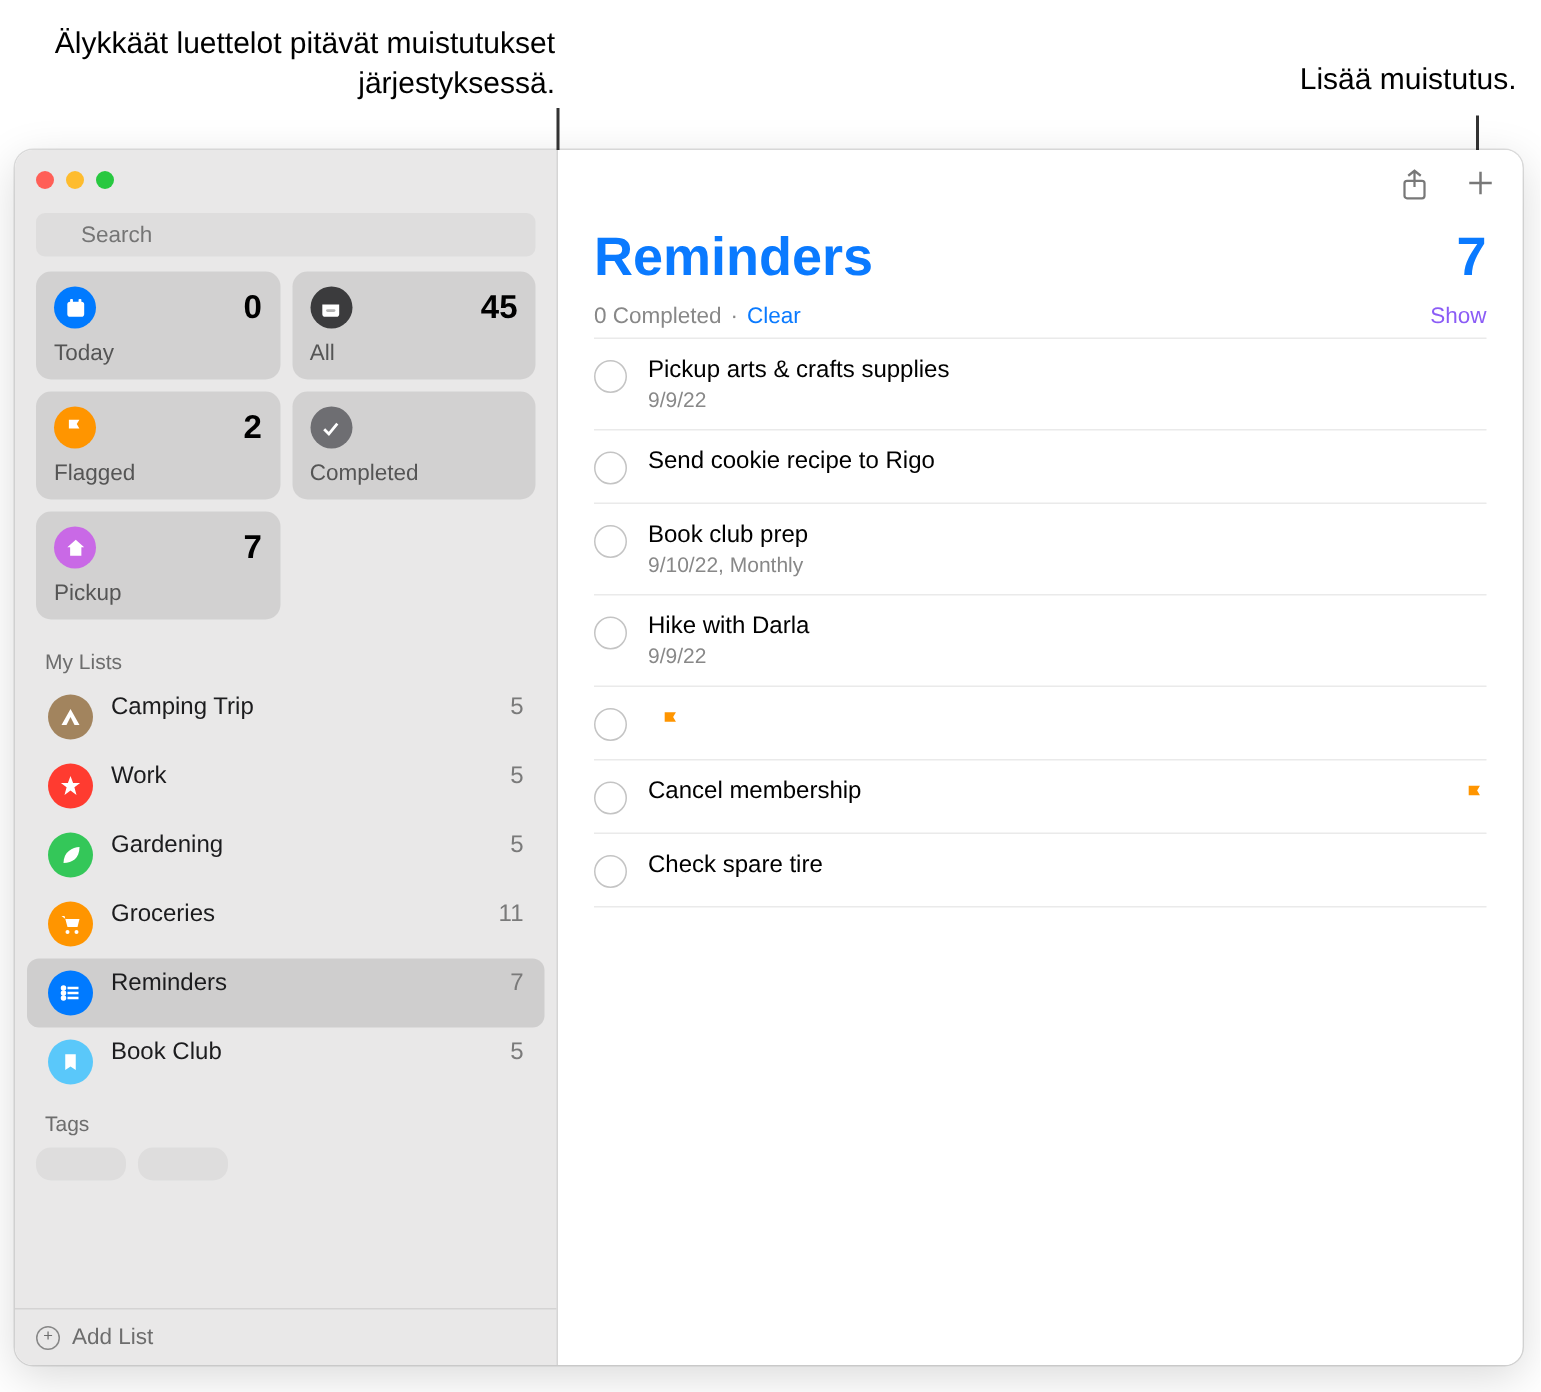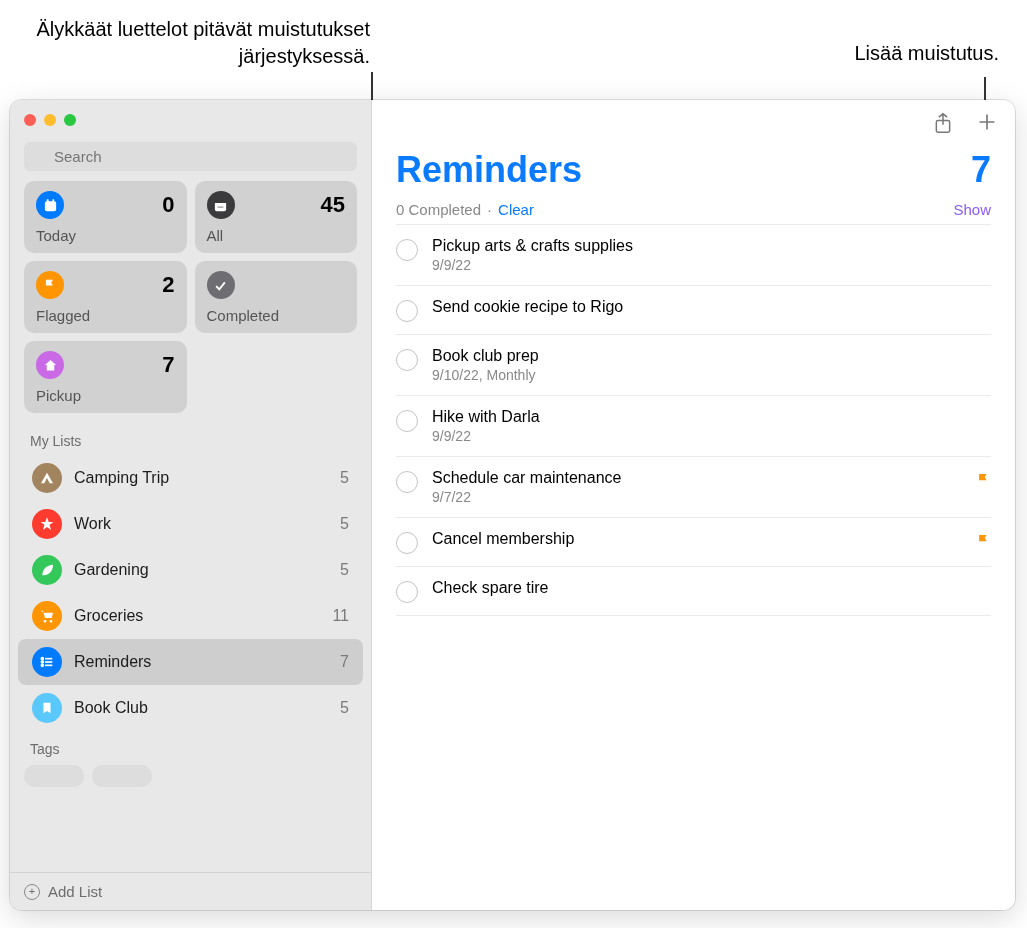--- a/index.html
+++ b/index.html
@@ -15,21 +15,21 @@
   position: absolute;
   left: 0; top: 16px;
   width: 370px;
   text-align: right;
   font-size: 20px;
   line-height: 1.35;
   color: #000;
 }
 .callout-right {
   position: absolute;
-  right: 28px; top: 42px;
+  right: 16px; top: 42px;
   font-size: 20px;
   color: #000;
 }
 .callout-line-left {
   position: absolute;
   left: 371px; top: 72px;
   width: 2px; height: 230px;
   background: #333;
 }
 .callout-line-right {
@@ -121,21 +121,21 @@
 .bg-green { background: #34c759; }
 .bg-gorange { background: #ff9500; }
 .bg-rblue { background: #007aff; }
 .bg-lblue { background: #5ac8fa; }
 .section-label {
   font-size: 14px; color: #6d6d6d;
   padding: 10px 20px 6px;
 }
 .mylists { padding: 0 8px; }
 .list-row {
-  display: flex; align-items: center;
+  display: flex; align-items: flex-start;
   padding: 8px 14px;
   border-radius: 8px;
   cursor: pointer;
 }
 .list-row.selected { background: #cfcece; }
 .list-icon {
   width: 30px; height: 30px; border-radius: 50%;
   display: flex; align-items: center; justify-content: center;
   color: #fff; font-size: 15px;
   margin-right: 12px;
@@ -426,24 +426,20 @@
     </div>
         <div class="reminder">
     <div class="checkbox"></div>
     <div class="reminder-body">
       <div class="reminder-title">Hike with Darla</div>
       <div class="reminder-sub">9/9/22</div>
     </div>
     </div>
         <div class="reminder">
     <div class="checkbox"></div>
-    <div class="reminder-body">
-      <div class="reminder-title">Schedule car maintenance</div>
-      <div class="reminder-sub">9/7/22</div>
-    </div>
     <span class="flag-icon"><svg width="15" height="15" viewBox="0 0 24 24" fill="currentColor">
               <path d="M5 3v18M5 3h12l-3 5 3 5H5"></path>
             </svg></span>
         </div>
         <div class="reminder">
     <div class="checkbox"></div>
     <div class="reminder-body">
       <div class="reminder-title">Cancel membership</div>
 
     </div>

